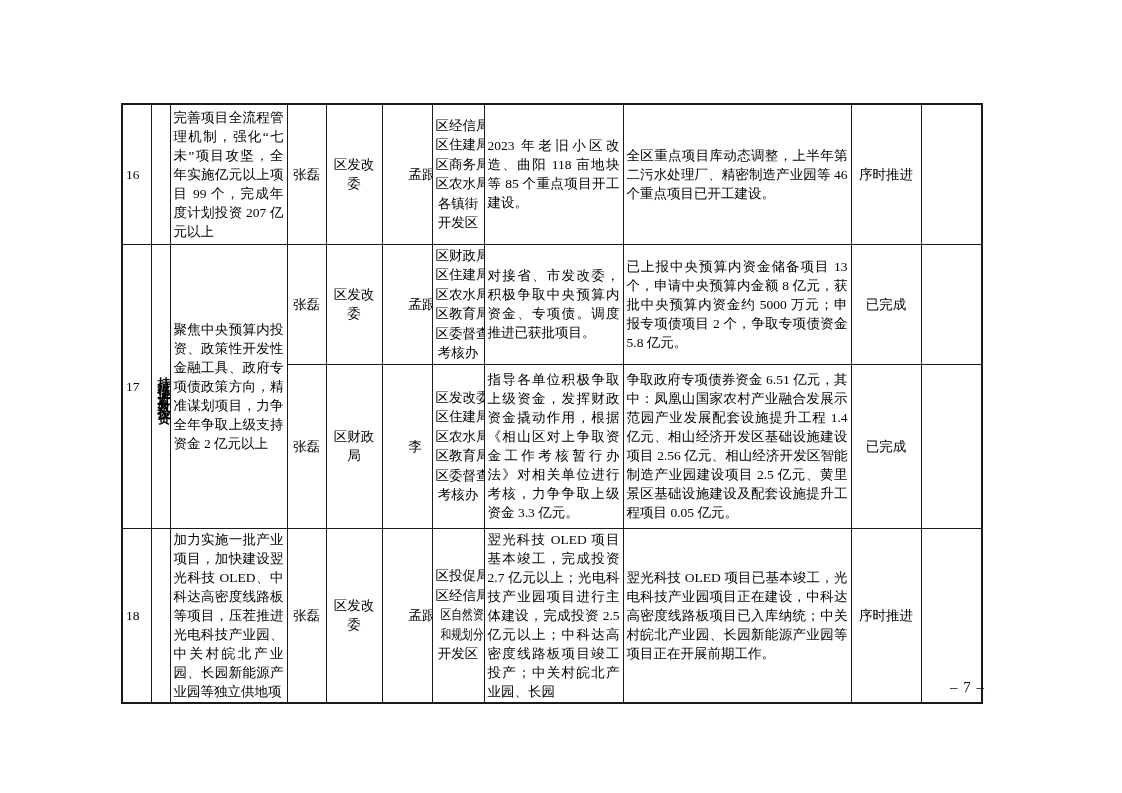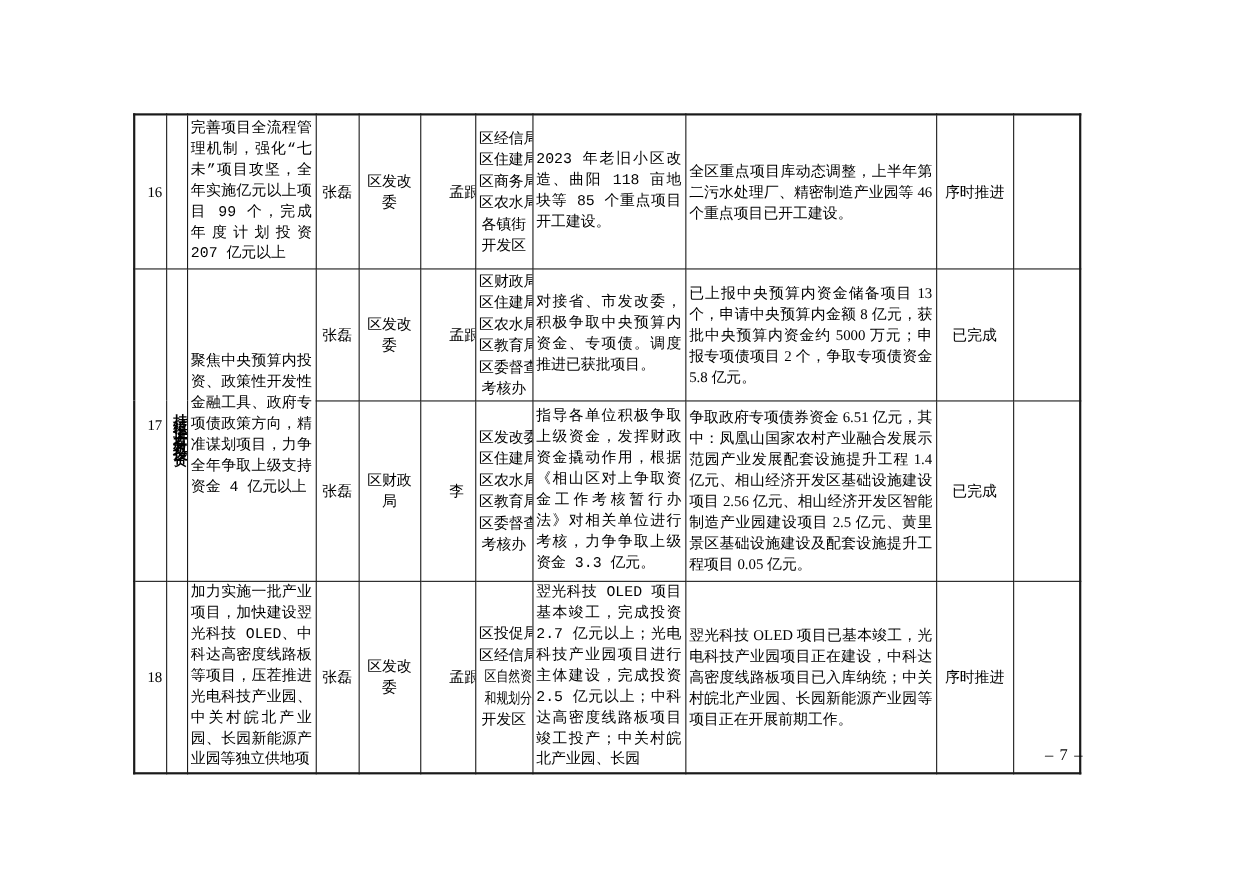--- a/index.html
+++ b/index.html
@@ -13,28 +13,28 @@
     border-collapse:collapse;table-layout:fixed;width:860px;
     border:2px solid #1a1a1a;
   }
   table.worktable td{
     border:1px solid #1a1a1a;
     padding:1px 3px;
     vertical-align:middle;
     font-size:13.5px;line-height:19px;
     overflow:hidden;
   }
-  td.c-no{text-align:right;font-size:13px;margin-left:28px;}
+  td.c-no{text-align:left;font-size:13px;margin-left:28px;}
   td.c-cat{padding:0;}
   .vtext{
     writing-mode:vertical-rl;text-orientation:upright;
     margin:0 auto;font-weight:bold;font-size:13px;
     letter-spacing:5px;line-height:19px;white-space:nowrap;
   }
-  td.c-task,td.c-goal{ text-align:justify;font-family:Liberation Mono, monospace; }
+  td.c-task,td.c-goal{ text-align:justify; }
   td.c-prog{ text-align:justify;margin-left:40px; }
   td.c-center{text-align:center;}
   .coop-line{text-align:center;line-height:19.5px;white-space:nowrap;}
   .coop-line.squeeze{transform:scaleX(0.80);transform-origin:50% 50%;}
   .contact-name{white-space:pre;margin-left:23px;}
   .pageno{
     position:absolute;left:925px;top:679px;width:85px;
     text-align:center;font-size:15px;letter-spacing:1px;
     font-family:"Liberation Serif","DejaVu Serif",serif;
   }
@@ -81,21 +81,21 @@
       <td class="c-prog">全区重点项目库动态调整，上半年第二污水处理厂、精密制造产业园等 46 个重点项目已开工建设。</td>
       <td class="c-center">序时推进</td>
       <td></td>
     </tr>
 
     <tr style="height:109px">
       <td class="c-no" rowspan="2">17</td>
       <td class="c-cat" rowspan="2">
             <div class="vtext">持续促进有效投资</div>
           </td>
-      <td class="c-task" rowspan="2">聚焦中央预算内投资、政策性开发性金融工具、政府专项债政策方向，精准谋划项目，力争全年争取上级支持资金 4 亿元以上</td>
+      <td class="c-task" rowspan="2">聚焦中央预算内投资、政策性开发性金融工具、政府专项债政策方向，精准谋划项目，力争全年争取上级支持资金 2 亿元以上</td>
       <td class="c-center">张磊</td>
       <td class="c-center">区发改委</td>
       <td class="c-center"><span class="contact-name">孟跟东</span></td>
       <td>
         <div class="coop-line">区财政局</div>
         <div class="coop-line">区住建局</div>
         <div class="coop-line">区农水局</div>
         <div class="coop-line">区教育局</div>
         <div class="coop-line">区委督查</div>
         <div class="coop-line">考核办</div>

